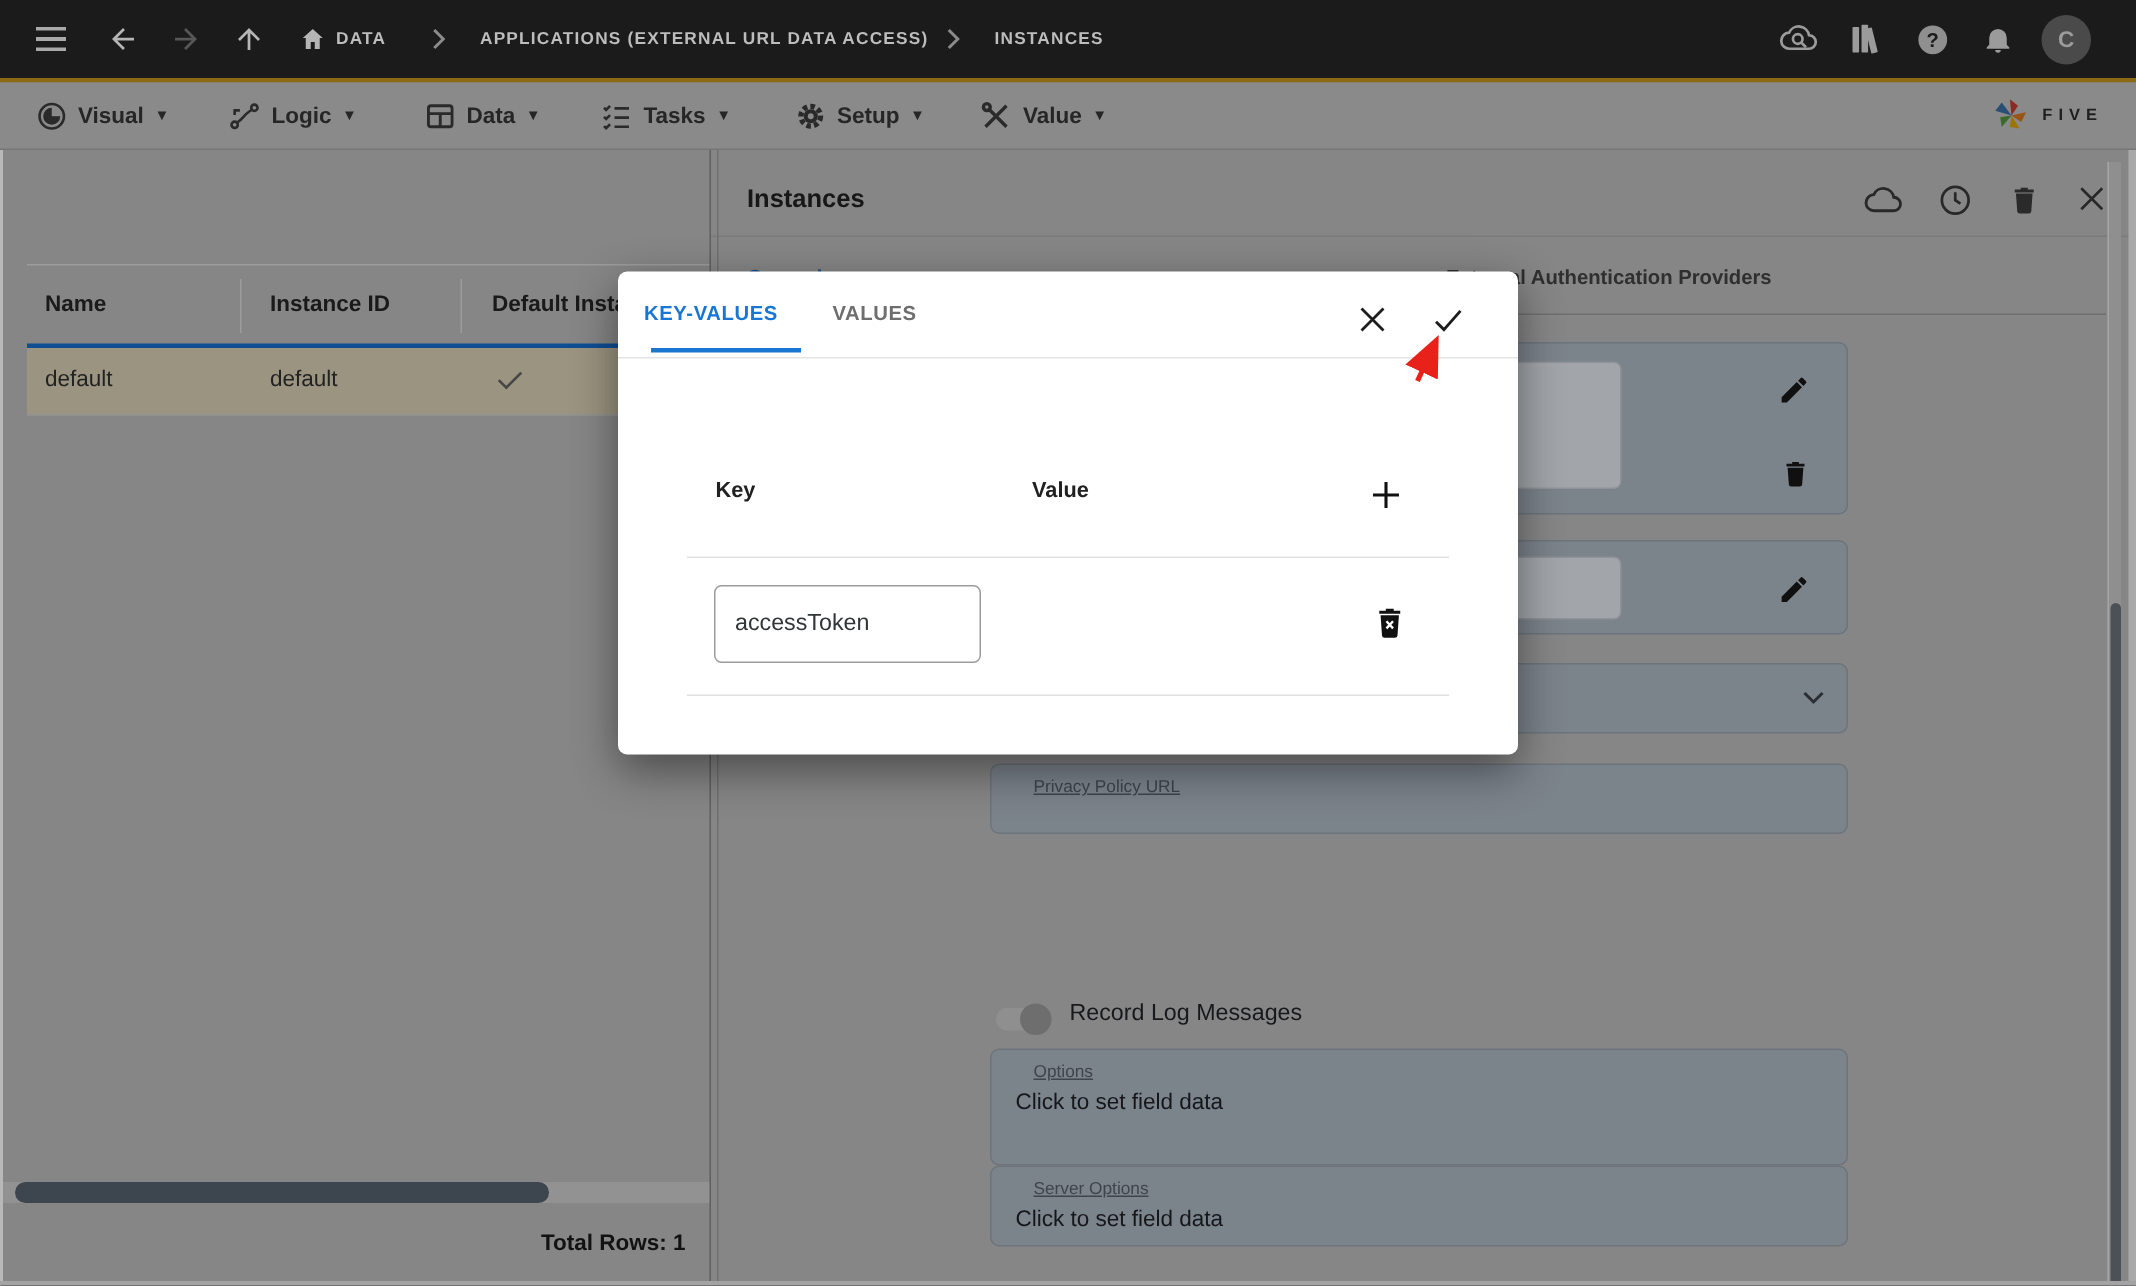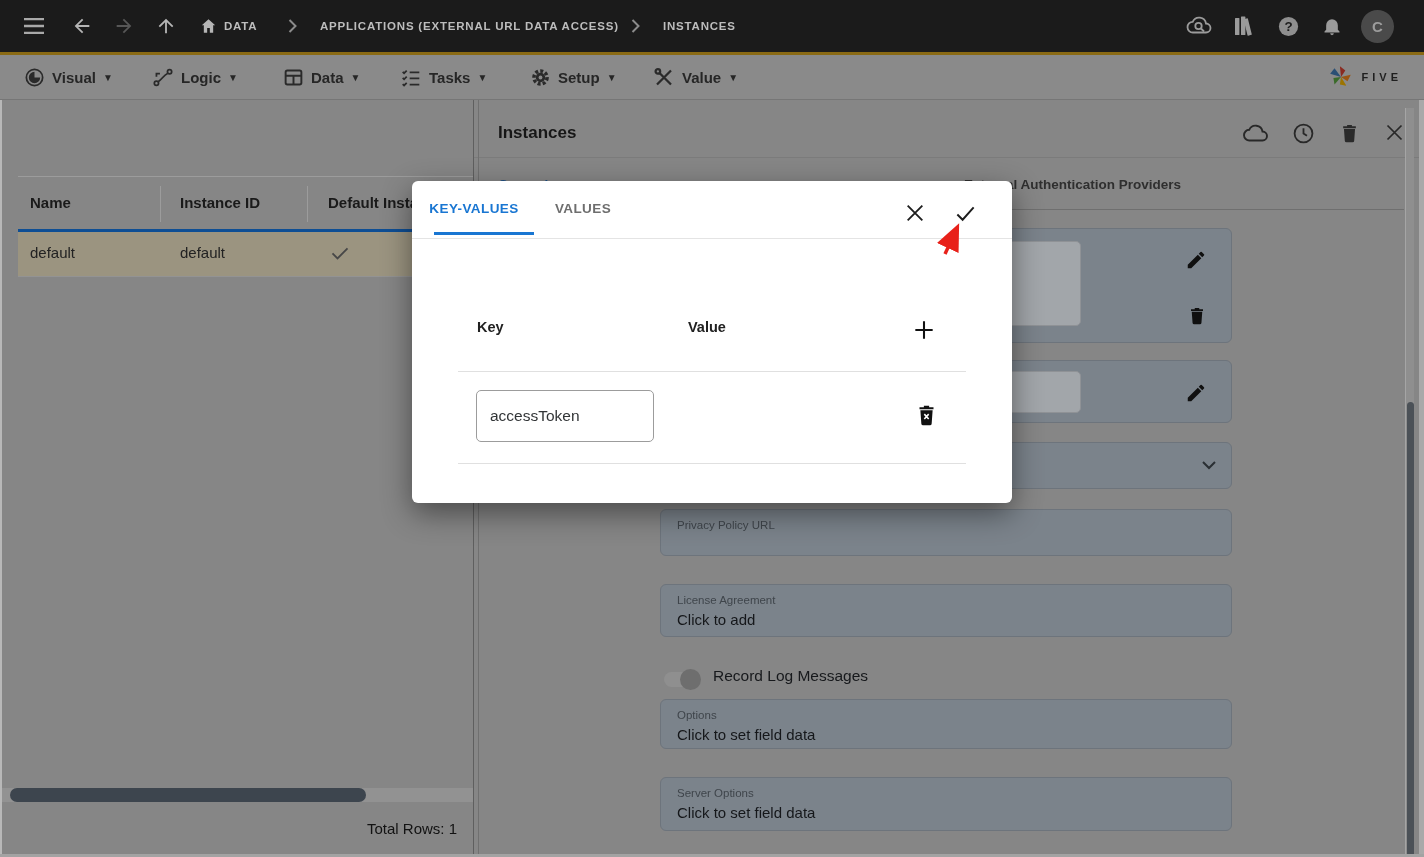--- a/index.html
+++ b/index.html
@@ -41,34 +41,34 @@
              border-radius:6px; display:flex; align-items:center; justify-content:center; cursor:pointer; }
   .tbl-header { position:absolute; left:18px; top:76px; width:456px; height:53px; border-top:1px solid #9c9c9c; }
   .tbl-header .col { position:absolute; top:17px; font-size:15px; font-weight:bold; color:#1a1a1a; white-space:nowrap; }
   .coldiv { position:absolute; top:9px; width:1px; height:36px; background:#9c9c9c; }
   .blue-bar { position:absolute; left:18px; top:129px; width:456px; height:3px; background:#0e4e94; }
   .tbl-row { position:absolute; left:18px; top:132px; width:456px; height:45px; background:#9b9480;
              border-bottom:1px solid #939393; cursor:pointer; }
   .tbl-row .cell { position:absolute; top:12px; font-size:15px; color:#222; }
   .hscroll-track { position:absolute; left:0; top:688px; width:474px; height:14px; background:#929292; }
   .hscroll-thumb { position:absolute; left:10px; top:0px; width:356px; height:14px; border-radius:7px; background:#3d454e; cursor:grab; }
-  .total-rows { position:absolute; right:17px; top:720px; font-size:15px; font-weight:normal; color:#121212; }
+  .total-rows { position:absolute; right:17px; top:720px; font-size:15px; font-weight:bold; color:#121212; }
 
   
   .right-panel { position:absolute; left:474px; top:100px; width:950px; height:757px; }
   .rp-title { position:absolute; left:24px; top:23px; font-size:17px; font-weight:600; color:#171717; }
   .rp-ic { position:absolute; top:22px; color:#282828; cursor:pointer; }
   .rp-div1 { position:absolute; left:0; top:57px; width:950px; height:1px; background:#7b7b7b; }
   .rp-tab { position:absolute; top:77px; height:16px; line-height:16px; font-size:13.5px; font-weight:600;
             color:#2f2f2f; white-space:nowrap; cursor:pointer; }
   .rp-tab.active { color:#1c4f86; }
   .rp-div2 { position:absolute; left:0; top:109px; width:930px; height:1px; background:#6f6f6f; }
 
   .fbox { position:absolute; left:186px; width:572px; background:#7b838b; border:1px solid #6d747c; border-radius:6px; }
-  .fbox .flabel { position:absolute; left:16px; top:9px; font-size:11.5px; color:#3f454b; }
+  .fbox .flabel { position:absolute; left:28px; top:9px; font-size:11.5px; color:#3f454b;text-decoration:underline; }
   .fbox .fvalue { position:absolute; left:16px; top:26px; font-size:15px; color:#15171a; }
   .inner-light { position:absolute; background:#a2a6aa; border:1px solid #8f9296; border-radius:5px; }
   .box-ic { position:absolute; color:#101010; cursor:pointer; }
 
   .toggle-row { position:absolute; left:186px; top:565px; width:572px; height:28px; }
   .toggle-track { position:absolute; left:4px; top:7px; width:36px; height:15px; border-radius:8px; background:#8f8f8f; cursor:pointer; }
   .toggle-knob { position:absolute; left:16px; top:-3px; width:21px; height:21px; border-radius:50%; background:#6e6e6e; }
   .toggle-label { position:absolute; left:53px; top:2px; font-size:15.5px; color:#17191c; }
 
   .vscroll-track { position:absolute; left:931px; top:8px; width:9px; height:749px; background:#8f8f8f; border-left:1px solid #a5a5a5; }
@@ -315,33 +315,29 @@
         <svg width="16" height="11" viewBox="0 0 16 11" fill="none" stroke="#2a2f33" stroke-width="2">
             <path d="M2 2l6 6 6-6"></path>
           </svg>
       </span>
     </div>
 
     <div class="fbox" style="top:409px;height:47px">
       <span class="flabel">Privacy Policy URL</span>
     </div>
 
-    <div class="fbox" style="top:484px;height:53px">
-      <span class="flabel">License Agreement</span>
-      <span class="fvalue">Click to add</span>
-    </div>
 
     <div class="toggle-row">
       <span class="toggle-track">
         <span class="toggle-knob"></span>
       </span>
       <span class="toggle-label">Record Log Messages</span>
     </div>
 
-    <div class="fbox" style="top:599px;height:50px">
+    <div class="fbox" style="top:599px;height:78px">
       <span class="flabel">Options</span>
       <span class="fvalue">Click to set field data</span>
     </div>
 
     <div class="fbox" style="top:677px;height:54px">
       <span class="flabel">Server Options</span>
       <span class="fvalue">Click to set field data</span>
     </div>
 
     <div class="vscroll-track">

